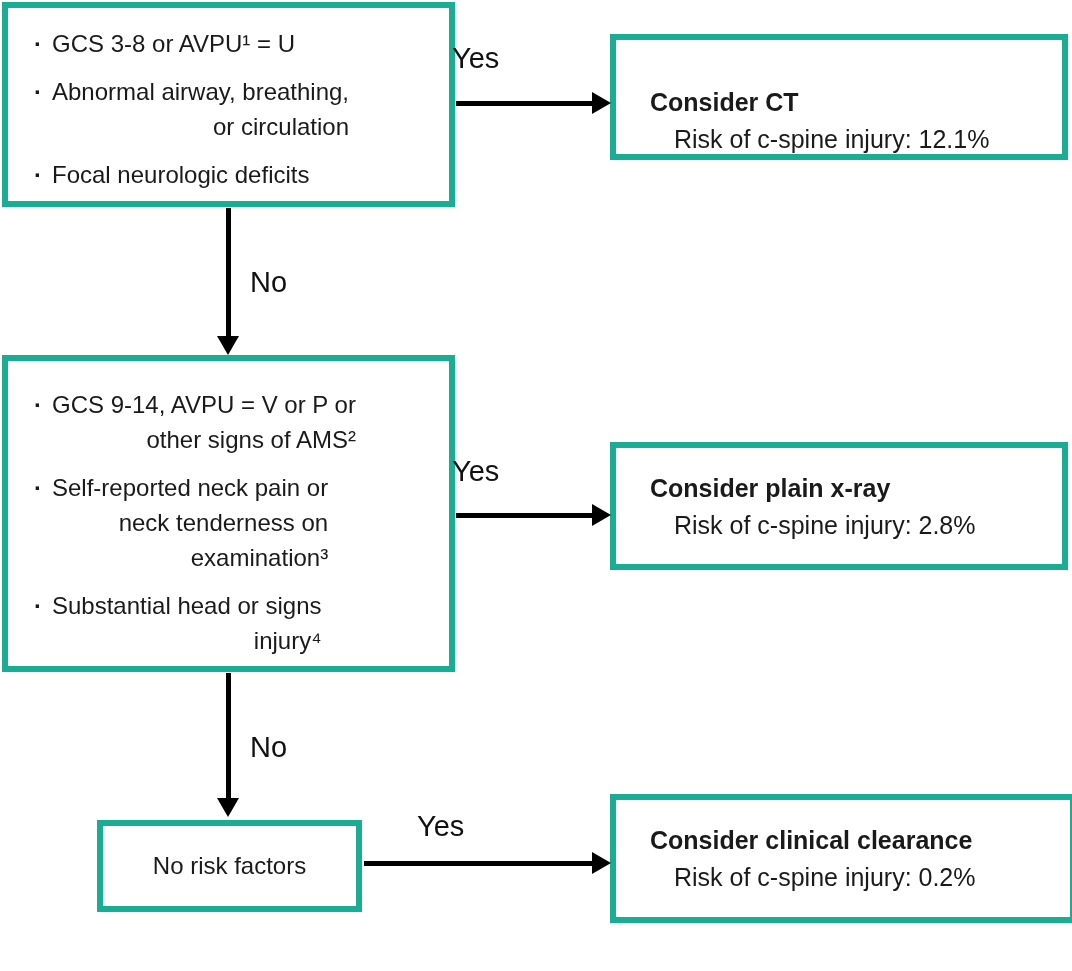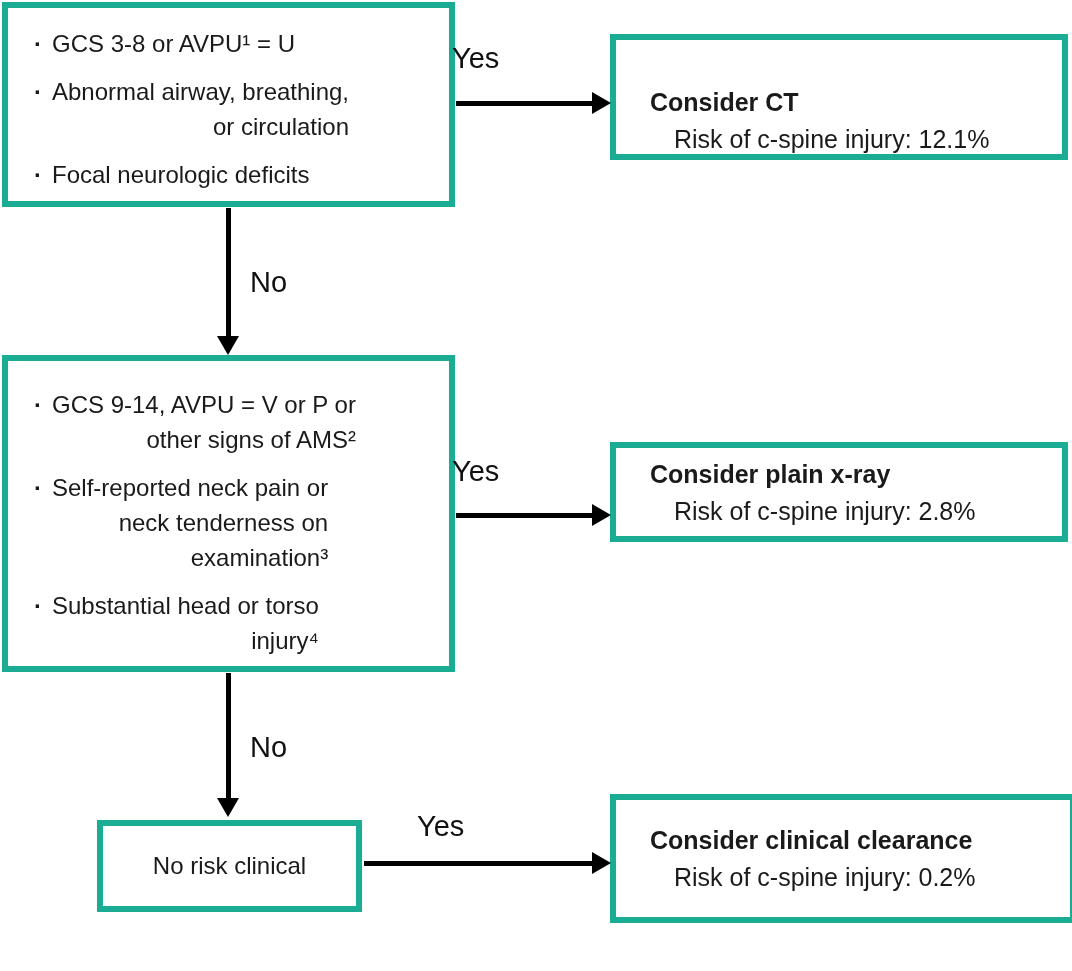--- a/index.html
+++ b/index.html
@@ -106,41 +106,41 @@
       <span class="bullet-marker">·</span>
       <span class="bullet-text">
         <span>Self-reported neck pain or</span>
         <span>neck tenderness on</span>
         <span>examination³</span>
       </span>
     </div>
     <div class="bullet">
       <span class="bullet-marker">·</span>
       <span class="bullet-text">
-        <span>Substantial head or torso</span>
+        <span>Substantial head or signs</span>
         <span>injury⁴</span>
       </span>
     </div>
   </div>
 
-  <div class="box outcome" style="left:610px; top:442px; width:458px; height:100px;">
+  <div class="box outcome" style="left:610px; top:442px; width:458px; height:128px;">
     <div class="outcome-title">Consider plain x-ray</div>
     <div class="outcome-risk">Risk of c-spine injury: 2.8%</div>
   </div>
 
   <div class="edge-label" style="left:452px; top:455px;">Yes</div>
   <div class="hline" style="left:456px; top:513px; width:137px;"></div>
   <div class="head-right" style="left:592px; top:504px;"></div>
 
   <div class="vline" style="left:226px; top:673px; height:127px;"></div>
   <div class="head-down" style="left:217px; top:798px;"></div>
   <div class="edge-label" style="left:202px; top:731px; text-align:left; padding-left:48px; width:92px;">No</div>
 
   <div class="box center-box" style="left:97px; top:820px; width:265px; height:92px;">
-    <span>No risk clinical</span>
+    <span>No risk factors</span>
   </div>
 
   <div class="box outcome" style="left:610px; top:794px; width:466px; height:129px;">
     <div class="outcome-title">Consider clinical clearance</div>
     <div class="outcome-risk">Risk of c-spine injury: 0.2%</div>
   </div>
 
   <div class="edge-label" style="left:417px; top:810px;">Yes</div>
   <div class="hline" style="left:364px; top:861px; width:229px;"></div>
   <div class="head-right" style="left:592px; top:852px;"></div>

